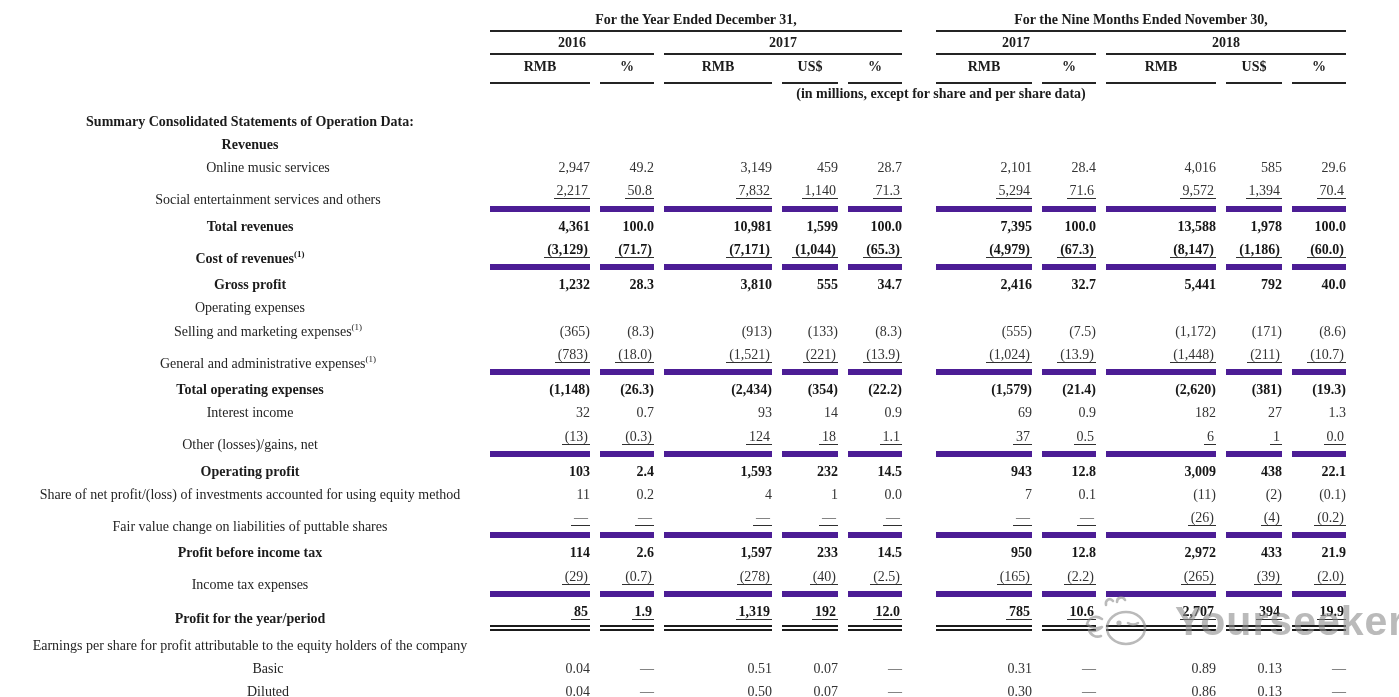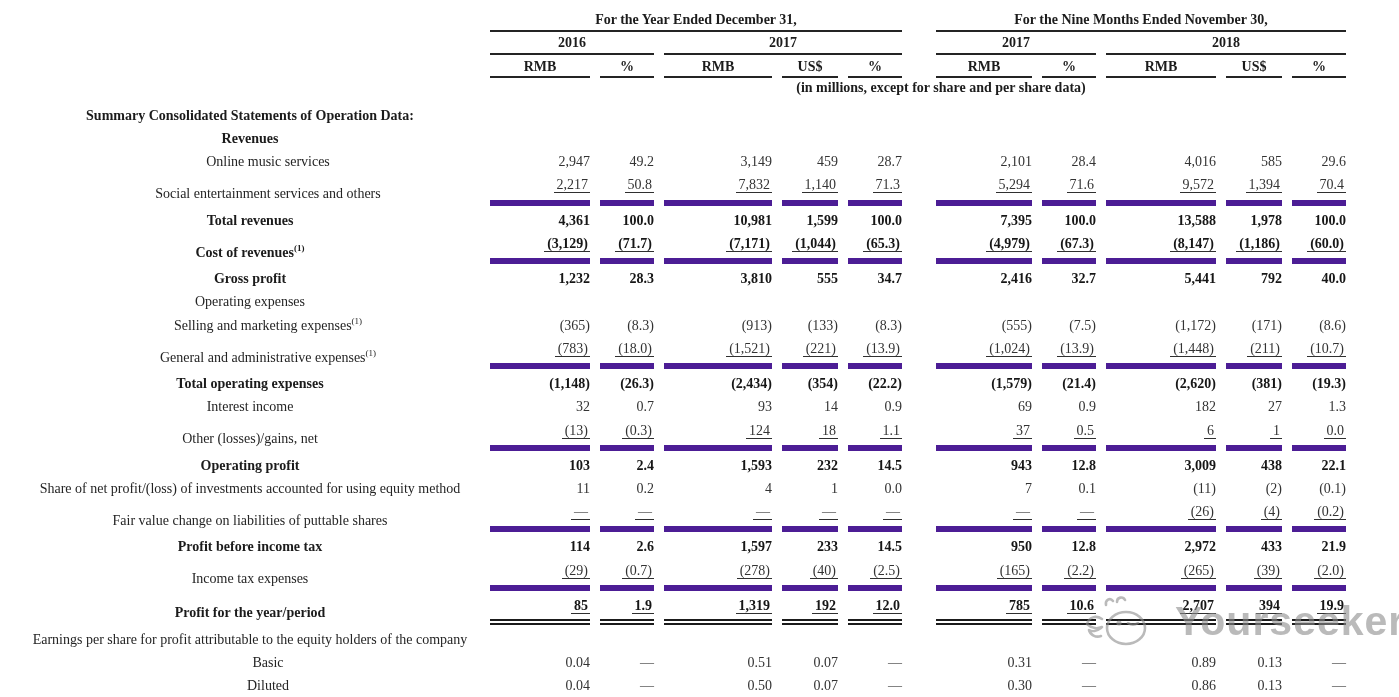--- a/index.html
+++ b/index.html
@@ -20,21 +20,21 @@
     font-size:14px;
     line-height:1.3;
     padding:2.5px 0;
     vertical-align:bottom;
   }
   
   thead th{font-weight:bold;text-align:center;color:#1c1c1c;}
   th.ghead,th.phead,th.chead{border-bottom:2px solid #242424;}
   th.ghead{padding-bottom:1px;}
   th.phead{padding-bottom:1px;}
-  th.chead{padding-bottom:0;font-family:Liberation Serif, serif;}
+  th.chead{padding-bottom:6px;font-family:Liberation Serif, serif;}
   td.units{font-weight:bold;text-align:center;padding:1px 0 7px 46px;white-space:nowrap;color:#1c1c1c;}
   
   td.lab{text-align:center;padding-left:10px;}
   td.lab.ind1{padding-left:46px;}
   td.lab.hangind{padding-left:38px;text-indent:-28px;}
   .b{font-weight:bold;color:#1b1b1b;}
   td.num{text-align:right;white-space:nowrap;color:#333333;}
   td.num.b{color:#161616;}
   td.num.dash{color:#5a5a5a;}
   td.rs{border-bottom:6px solid #4c1d95;padding-bottom:5px;}

